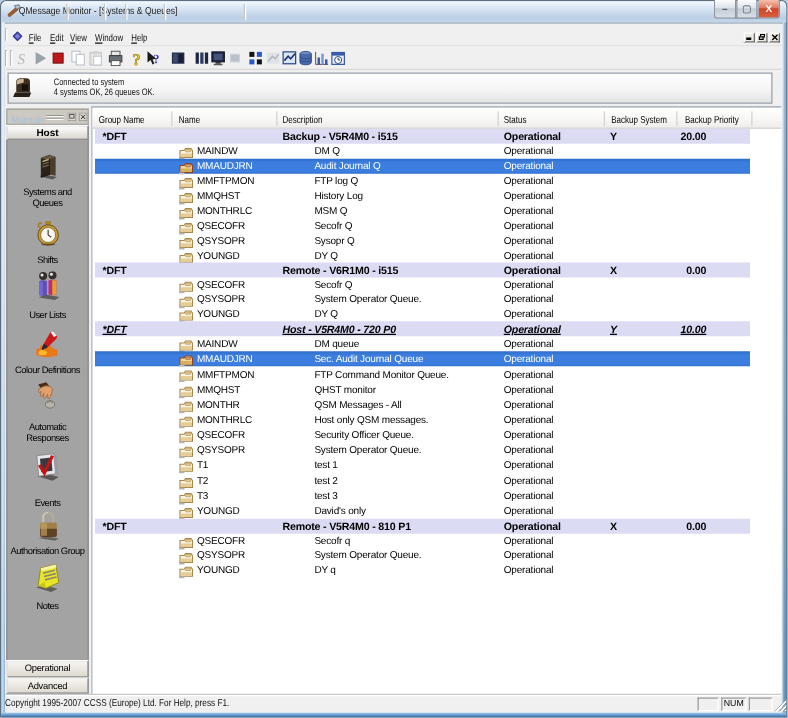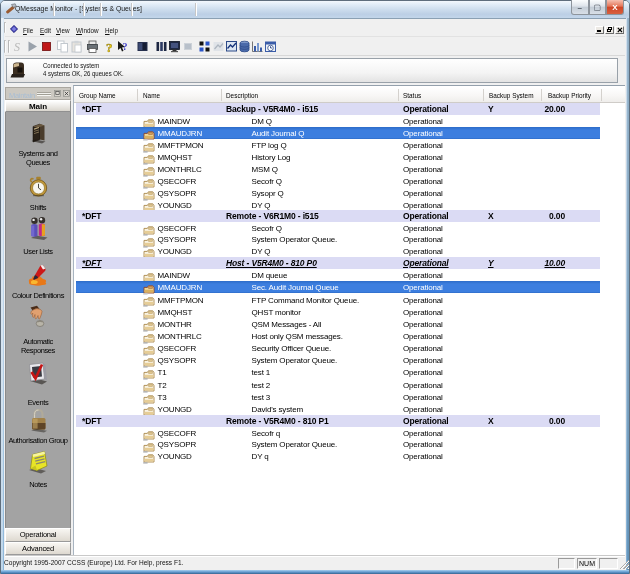--- a/index.html
+++ b/index.html
@@ -243,21 +243,21 @@
     <rect x="0" y="3.1" width="14" height="0.9" fill="#fcfcfa"></rect>
 </svg>
 <svg class="abs" style="left:54px;top:90px" width="7" height="7" viewBox="0 0 7 7">
  <rect x="0.4" y="0.4" width="6.2" height="6.2" fill="#dad7d0" stroke="#90908c" stroke-width="0.7"></rect>
     <rect x="1.8" y="1.6" width="3.4" height="2.9" fill="none" stroke="#444" stroke-width="0.7"></rect>
 </svg>
 <svg class="abs" style="left:62.5px;top:90px" width="7" height="7" viewBox="0 0 7 7">
  <rect x="0.4" y="0.4" width="6.2" height="6.2" fill="#dad7d0" stroke="#90908c" stroke-width="0.7"></rect>
     <path d="M1.8 1.8 L5.2 5.2 M5.2 1.8 L1.8 5.2" stroke="#333" stroke-width="0.8"></path>
 </svg>
-<div id="sbmain">Main</div>
+<div id="sbmain">Host</div>
 <svg class="sbico abs" style="left:28.5px;top:122px" width="19" height="22" viewBox="0 0 19 22">
     <path d="M4 4.5 L11 2 L11 17.5 L4 20 Z" fill="#2b231a" stroke="#120d08" stroke-width="0.5"></path>
     <path d="M11 2 L15.5 3.5 L15.5 18.5 L11 17.5 Z" fill="#4a3c2c"></path>
     <path d="M4 4.5 L8.5 5.8 L15.5 3.5 L11 2 Z" fill="#6a5940"></path>
     <path d="M5 6.5 L10 4.9 L10 6.1 L5 7.7 Z" fill="#c2ad82"></path>
     <path d="M5 9 L10 7.4 L10 8.2 L5 9.8 Z" fill="#8a7a5c"></path>
     <path d="M5 11.2 L10 9.6 L10 10.4 L5 12 Z" fill="#8a7a5c"></path>
     <path d="M2.5 19 L13 21.5 L16.5 19.5 L6.5 17.5 Z" fill="#1d1812" opacity="0.55"></path>
   </svg>
 <div class="sbitem" style="top:148.5px">Systems and<br>Queues</div>
@@ -471,21 +471,21 @@
           <path d="M1.5 5.8 L10.5 5.8 L10.5 8.5 L1.5 8.5 Z" fill="#e6cd96"></path>
           <path d="M5.6 2.6 L9.4 2.6 L9.4 4.4 L5.6 4.4 Z" fill="#e6cd96" stroke="#b89a5c" stroke-width="0.6"></path>
           <rect x="0.2" y="9.1" width="4.4" height="1.5" fill="#b2b2b2"></rect>
         </svg></span>
       <span class="c" style="left:82px">YOUNGD</span>
       <span class="c" style="left:176px">DY Q</span>
       <span class="c" style="left:327.5px">Operational</span>
     </div>
 <div class="row rg rh" style="top:171.00px;height:12.15px">
       <span class="c" style="left:6.5px">*DFT</span>
-      <span class="c" style="left:150.5px">Host - V5R4M0 - 810 P0</span>
+      <span class="c" style="left:150.5px">Host - V5R4M0 - 720 P0</span>
       <span class="c" style="left:327.5px">Operational</span>
       <span class="c" style="left:412.5px">Y</span>
       <span class="c" style="left:445px;width:44.5px;text-align:right">10.00</span>
     </div>
 <div class="row rc" style="top:183.15px;height:12.15px">
       <span class="ic" style="left:67px"><svg class="qi" width="12" height="11" viewBox="0 0 12 11">
           <path d="M1 3.4 L4.4 3.4 L5.4 1.8 L9.8 1.8 L11 3.6 L11 9 L1 9 Z" fill="#faf4e4" stroke="#a8874a" stroke-width="0.9"></path>
           <path d="M1.5 5.8 L10.5 5.8 L10.5 8.5 L1.5 8.5 Z" fill="#e6cd96"></path>
           <path d="M5.6 2.6 L9.4 2.6 L9.4 4.4 L5.6 4.4 Z" fill="#e6cd96" stroke="#b89a5c" stroke-width="0.6"></path>
           <rect x="0.2" y="9.1" width="4.4" height="1.5" fill="#b2b2b2"></rect>
@@ -605,21 +605,21 @@
       <span class="c" style="left:327.5px">Operational</span>
     </div>
 <div class="row rc" style="top:316.80px;height:12.15px">
       <span class="ic" style="left:67px"><svg class="qi" width="12" height="11" viewBox="0 0 12 11">
           <path d="M1 3.4 L4.4 3.4 L5.4 1.8 L9.8 1.8 L11 3.6 L11 9 L1 9 Z" fill="#faf4e4" stroke="#a8874a" stroke-width="0.9"></path>
           <path d="M1.5 5.8 L10.5 5.8 L10.5 8.5 L1.5 8.5 Z" fill="#e6cd96"></path>
           <path d="M5.6 2.6 L9.4 2.6 L9.4 4.4 L5.6 4.4 Z" fill="#e6cd96" stroke="#b89a5c" stroke-width="0.6"></path>
           <rect x="0.2" y="9.1" width="4.4" height="1.5" fill="#b2b2b2"></rect>
         </svg></span>
       <span class="c" style="left:82px">YOUNGD</span>
-      <span class="c" style="left:176px">David's system</span>
+      <span class="c" style="left:176px">David's only</span>
       <span class="c" style="left:327.5px">Operational</span>
     </div>
 <div class="row rg" style="top:329.00px;height:11.80px">
       <span class="c" style="left:6.5px">*DFT</span>
       <span class="c" style="left:150.5px">Remote - V5R4M0 - 810 P1</span>
       <span class="c" style="left:327.5px">Operational</span>
       <span class="c" style="left:412.5px">X</span>
       <span class="c" style="left:445px;width:44.5px;text-align:right">0.00</span>
     </div>
 <div class="row rc" style="top:340.80px;height:11.80px">

